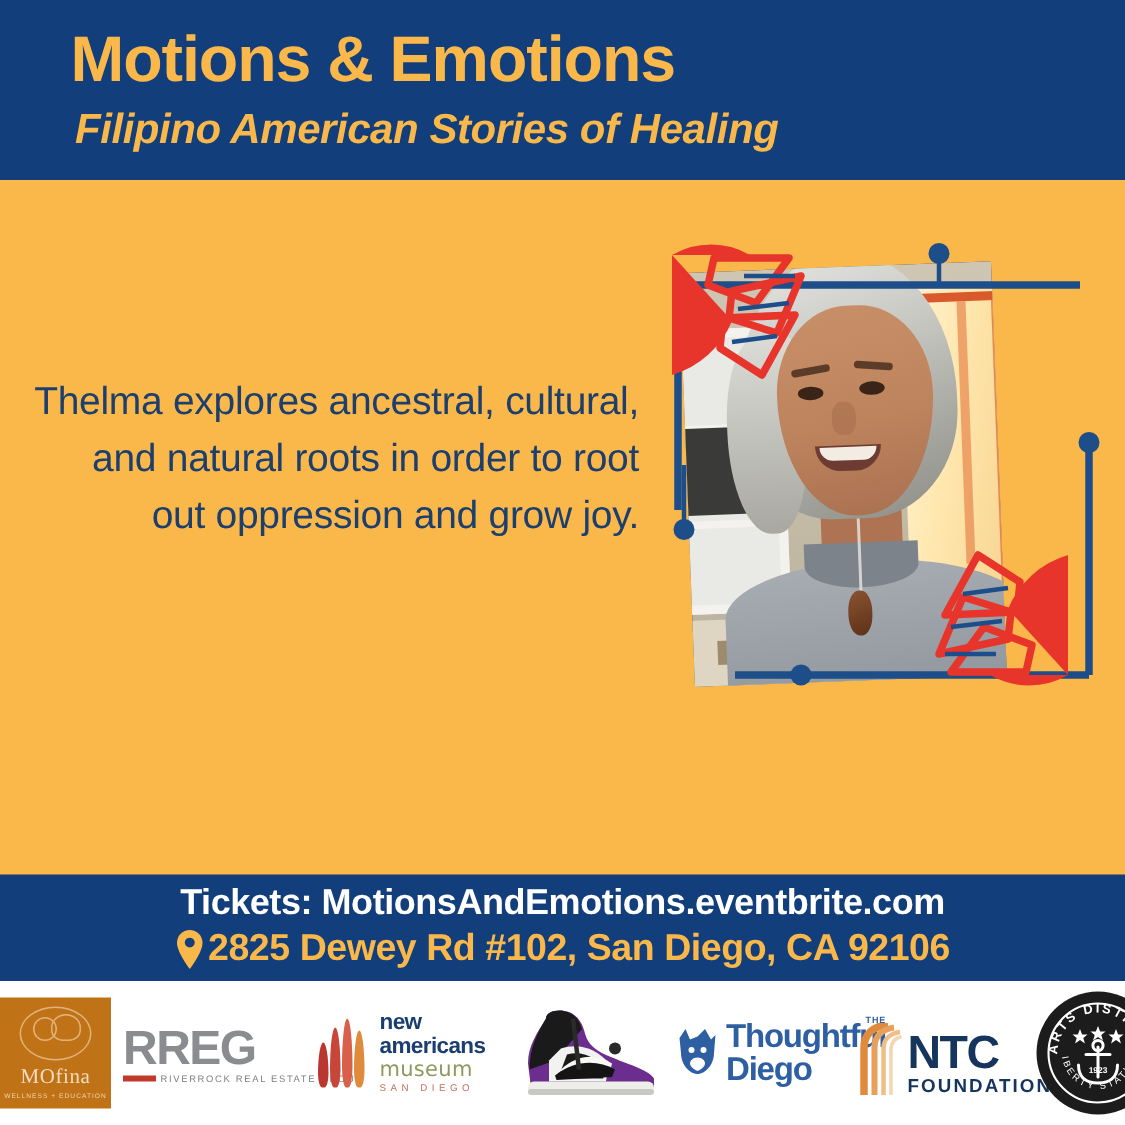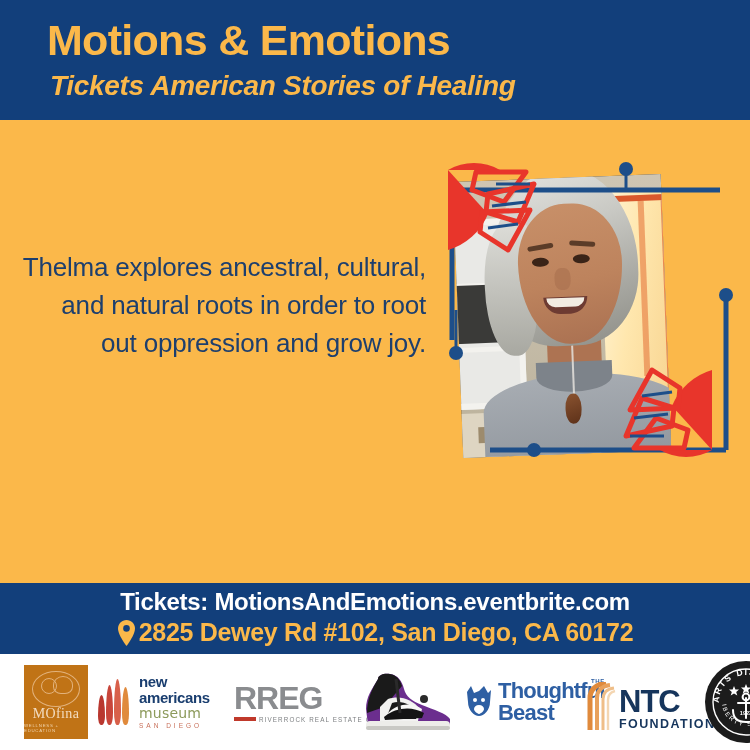--- a/index.html
+++ b/index.html
@@ -119,21 +119,21 @@
   .pin svg{display:block;}
 
   
   .logos{
     position:absolute;left:0;top:654px;width:750px;height:96px;background:#ffffff;
     display:flex;align-items:center;
   }
   .logo{position:relative;flex:none;}
 
   
-  .l-mofina{width:64px;height:74px;margin-left:24px;background:#C07316;
+  .l-mofina{width:74px;height:74px;margin-left:0;background:#C07316;
      display:flex;flex-direction:column;align-items:center;justify-content:flex-end;padding-bottom:6px;box-sizing:border-box;}
   .mof-art{position:absolute;left:50%;top:6px;transform:translateX(-50%);width:46px;height:34px;
      border-radius:50%;border:1.5px solid #e6b987;opacity:.9;}
   .mof-art:before{content:"";position:absolute;left:8px;top:6px;width:14px;height:14px;border-radius:50%;
      border:1.5px solid #e6b987;}
   .mof-art:after{content:"";position:absolute;right:6px;top:4px;width:18px;height:16px;border-radius:50% 50% 40% 40%;
      border:1.5px solid #e6b987;}
   .mof-name{font-size:14px;color:#f3dcc0;letter-spacing:.4px;font-family:"Liberation Serif",serif;}
   .mof-tag{font-size:4.4px;color:#f0d4ae;letter-spacing:.7px;margin-top:1px;}
 
@@ -176,21 +176,21 @@
   
   .l-seal{width:84px;height:84px;margin-left:2px;}
 </style>
 </head>
 <body>
 
 <div class="poster">
 
   <div class="header">
     <div class="title">Motions &amp; Emotions</div>
-    <div class="subtitle">Tickets American Stories of Healing</div>
+    <div class="subtitle">Filipino American Stories of Healing</div>
   </div>
 
   <div class="blurb">Thelma explores ancestral, cultural, and natural roots in order to root out oppression and grow joy.</div>
 
   <div class="portrait-wrap">
 
     <div class="photo">
       <div class="photo-inner">
         <div class="ph-wall"></div>
         <div class="ph-curtain"></div>
@@ -273,52 +273,52 @@
 
   <div class="ticketband">
     <div class="tickets">Tickets: MotionsAndEmotions.eventbrite.com</div>
     <div class="addr">
       <span class="pin">
         <svg width="19" height="26" viewBox="0 0 19 26">
           <path d="M9.5,0 C4.8,0 1,3.8 1,8.5 C1,15 9.5,26 9.5,26 C9.5,26 18,15 18,8.5 C18,3.8 14.2,0 9.5,0 Z" fill="#FBB84A"></path>
           <circle cx="9.5" cy="8.4" r="3.3" fill="#123F7B"></circle>
         </svg>
       </span>
-      <span>2825 Dewey Rd #102, San Diego, CA 60172</span>
+      <span>2825 Dewey Rd #102, San Diego, CA 92106</span>
     </div>
   </div>
 
   <div class="logos">
 
     <div class="logo l-mofina">
       <div class="mof-art"></div>
       <div class="mof-name">MOfina</div>
       <div class="mof-tag">WELLNESS + EDUCATION</div>
+    </div>
+
+    <div class="logo l-rreg">
+      <div class="rreg-big">RREG</div>
+      <div class="rreg-sub">
+        <span class="rreg-bar"></span>
+        <span class="rreg-txt">RIVERROCK REAL ESTATE GROUP</span>
+      </div>
     </div>
 
     <div class="logo l-nam">
       <div class="nam-flames">
         <i style="left:0;height:30px;background:#B9372F;"></i>
         <i style="left:8px;height:40px;background:#C8453A;"></i>
         <i style="left:16px;height:46px;background:#D8604A;"></i>
         <i style="left:24px;height:38px;background:#E08A3C;"></i>
       </div>
       <div class="nam-txt">
         <div class="nam-1">new</div>
         <div class="nam-2">americans</div>
         <div class="nam-3">museum</div>
         <div class="nam-4">SAN DIEGO</div>
-      </div>
-    </div>
-
-    <div class="logo l-rreg">
-      <div class="rreg-big">RREG</div>
-      <div class="rreg-sub">
-        <span class="rreg-bar"></span>
-        <span class="rreg-txt">RIVERROCK REAL ESTATE GROUP</span>
       </div>
     </div>
 
     <div class="logo l-shoe">
       <span class="shoe">
         <svg width="100" height="66" viewBox="0 0 100 66">
           <path d="M20,10 C20,6 26,4 32,5 C40,6 44,12 46,20 C48,28 54,32 64,36
                    C76,41 88,44 92,50 L92,56 L10,56 L8,40 C8,28 14,20 20,10 Z" fill="#6B2E8E"></path>
           <path d="M20,10 C20,6 26,4 32,5 C38,6 42,10 44,17 L26,38 L9,44
                    C9,30 14,20 20,10 Z" fill="#1A1A1A"></path>
@@ -341,21 +341,21 @@
                    C26,24 20,30 15,30 C10,30 4,24 4,16 Z" fill="#2E5FA3"></path>
           <circle cx="11" cy="14" r="2" fill="#fff"></circle>
           <circle cx="19" cy="14" r="2" fill="#fff"></circle>
           <path d="M15,19 C18,19 20,21 20,23 C20,26 15,28 15,28
                    C15,28 10,26 10,23 C10,21 12,19 15,19 Z" fill="#fff"></path>
         </svg>
       </span>
       <span class="tb-txt">
         <span class="tb-the">THE</span>
         <span class="tb-1">Thoughtful</span>
-        <span class="tb-2">Beast</span>
+        <span class="tb-2">Diego</span>
       </span>
     </div>
 
     <div class="logo l-ntc">
       <span class="ntc-arcs">
         <svg width="30" height="48" viewBox="0 0 30 48">
           <path d="M4,48 L4,16 C4,8 10,2 20,1" stroke="#E08A3C" stroke-width="5" fill="none"></path>
           <path d="M11,48 L11,16 C11,9 16,4 24,3" stroke="#E8A15C" stroke-width="4" fill="none"></path>
           <path d="M17,48 L17,17 C17,11 21,7 28,6" stroke="#EFBE88" stroke-width="3" fill="none"></path>
           <path d="M22,48 L22,18 C22,13 25,10 29,9" stroke="#F4D6B2" stroke-width="2.4" fill="none"></path>

